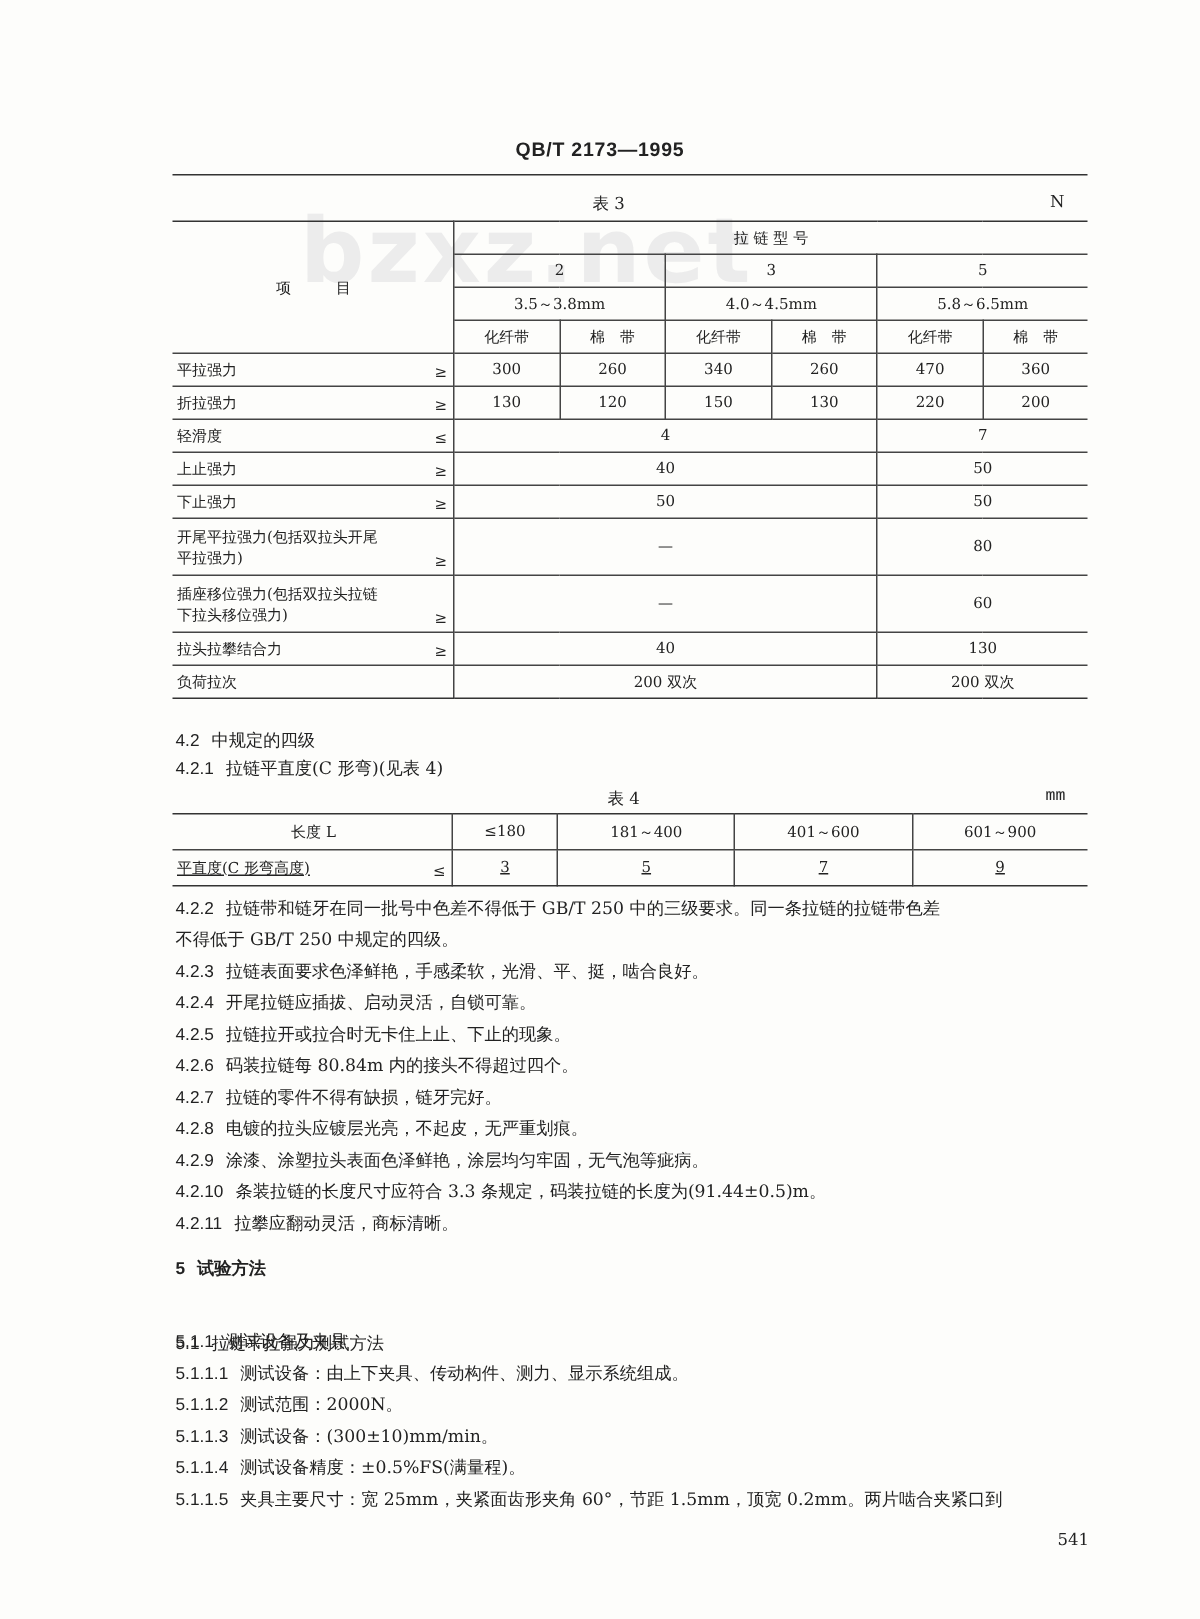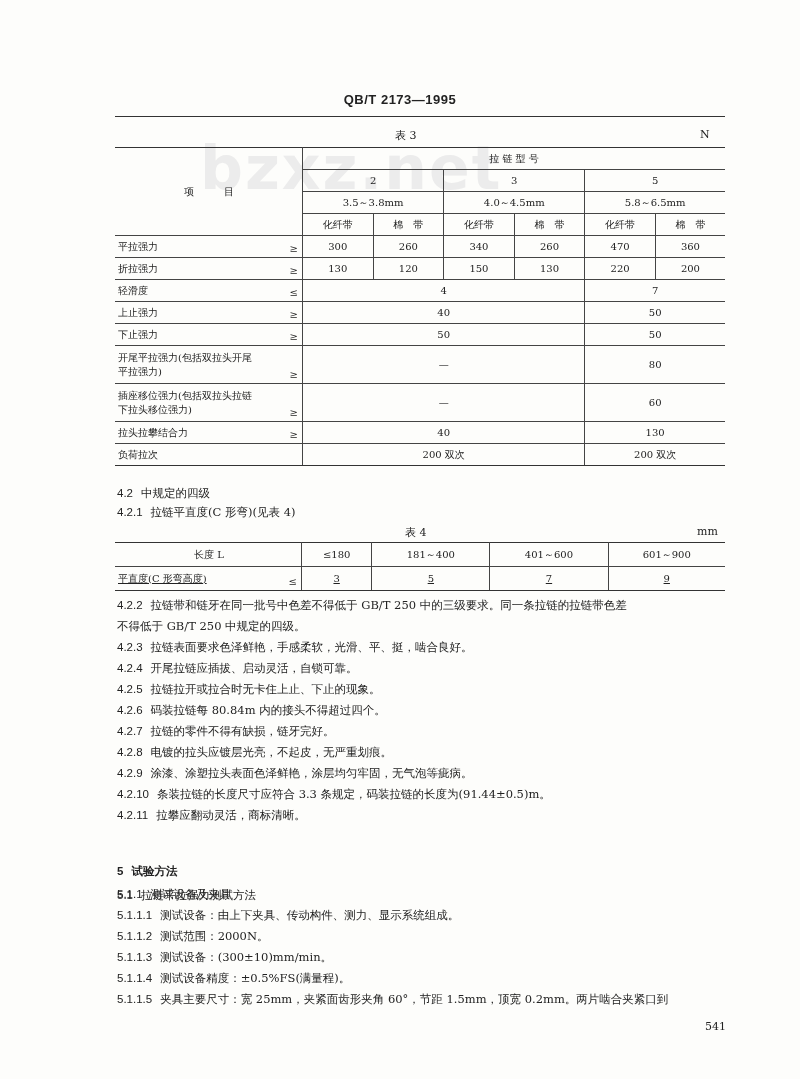--- a/index.html
+++ b/index.html
@@ -33,21 +33,21 @@
   .rel { position: absolute; right: 4px; bottom: 3px; }
   table.t4 { left: 115px; top: 542px; width: 610px; }
   table.t4 td { border: 1px solid #444; text-align: center; height: 21px; }
   table.t4 td:first-child { border-left: none; text-align: left; padding-left: 3px; position: relative; width: 182px; }
   table.t4 td:last-child { border-right: none; }
   table.t4 tr:first-child td { border-top: 1.5px solid #333; }
   table.t4 tr:last-child td { border-bottom: 1.5px solid #333; text-decoration: underline; }
   table.t4 tr:first-child td:first-child { text-align: center; }
   .para { position: absolute; left: 117px; width: 610px; font-size: 11.5px; z-index: 1; white-space: nowrap; }
   .num { font-family: "Liberation Sans", sans-serif; margin-right: 8px; }
-  .heading { font-weight: bold; margin-top: 26px; }
+  .heading { font-weight: bold; }
   .page-num { position: absolute; left: 705px; top: 1020px; font-size: 11px; }
 </style>
 </head>
 <body>
 
 <div class="watermark">bzxz.net</div>
 <div class="header-code">QB/T 2173—1995</div>
 <div class="header-rule"></div>
 
 <div class="tcaption" style="left:395px;top:128px;">表 3</div>
@@ -130,21 +130,21 @@
     <td colspan="4">200 双次</td>
     <td colspan="2" class="last">200 双次</td>
   </tr>
 </tbody>
   </table>
 
 <div class="para" style="top:486px;"><span class="num">4.2</span><span>中规定的四级</span></div>
 <div class="para" style="top:505px;"><span class="num">4.2.1</span><span>拉链平直度(C 形弯)(见表 4)</span></div>
 
 <div class="tcaption" style="left:405px;top:525px;">表 4</div>
-<div class="unit" style="left:697px;top:525px;">mm</div>
+<div class="unit" style="left:697px;top:525px;font-family:Liberation Mono, monospace;">mm</div>
 
 <table class="t4">
   <tbody>
       <tr>
     <td>长度 L</td>
     <td>≤180</td>
     <td>181～400</td>
     <td>401～600</td>
     <td>601～900</td>
   </tr>

